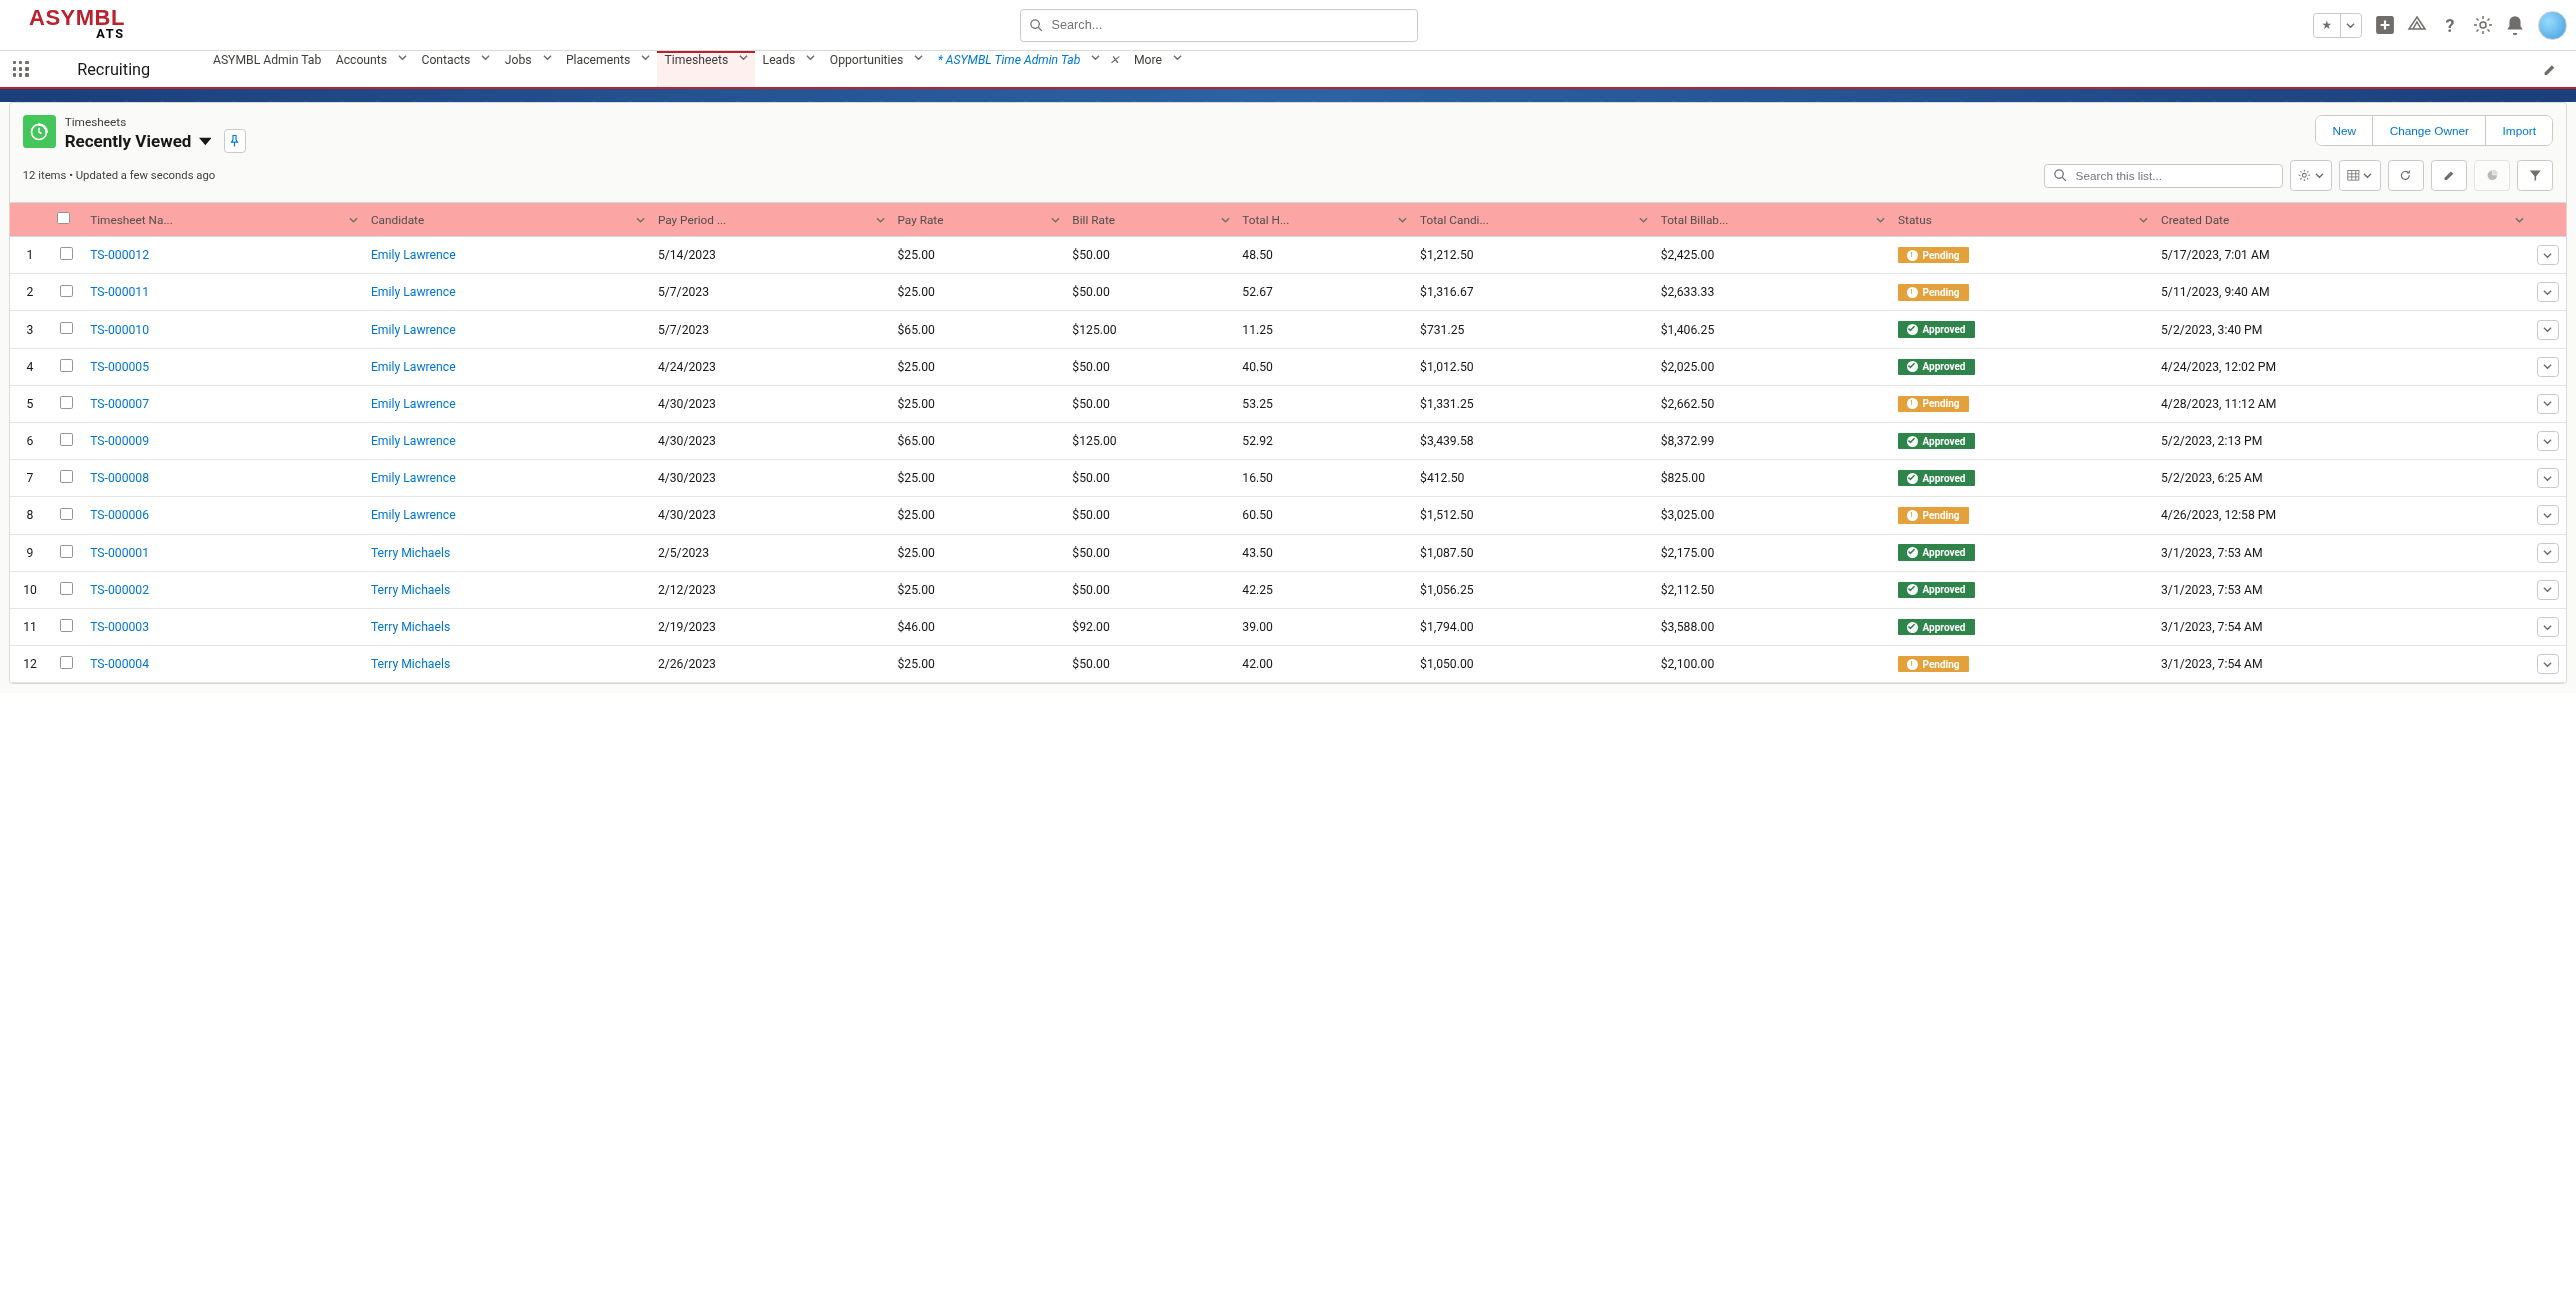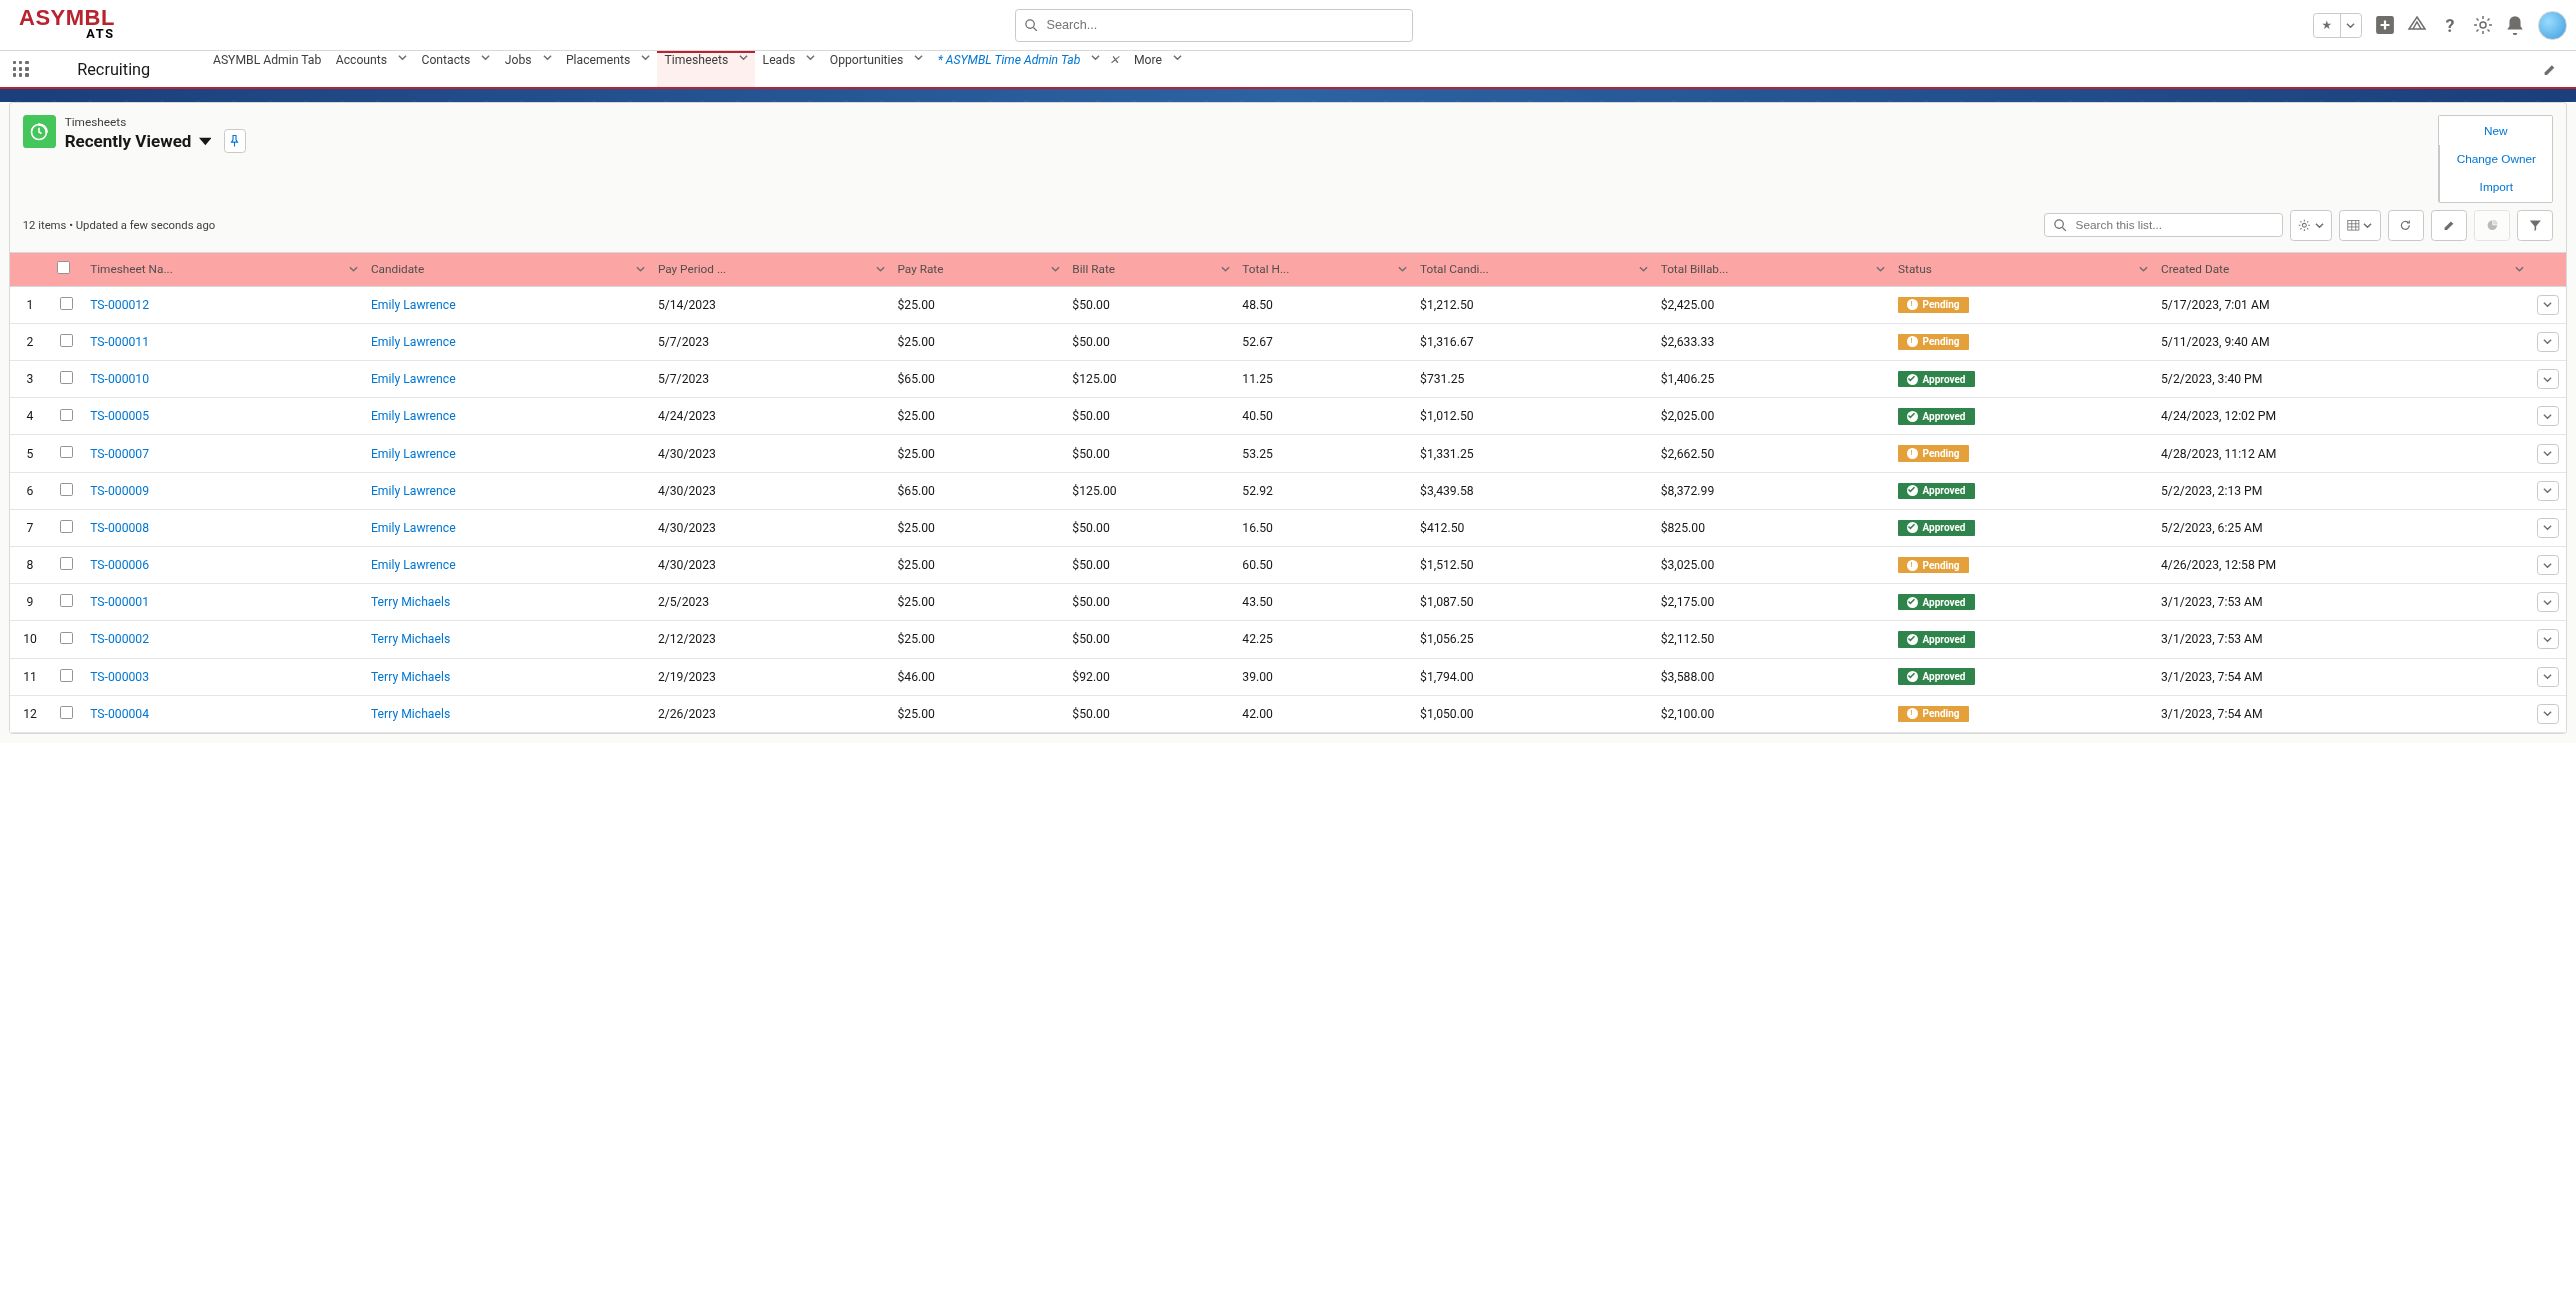--- a/index.html
+++ b/index.html
@@ -1,20 +1,20 @@
 <!DOCTYPE html>
 <html style="font-size:14.5px"><head>
 <meta charset="utf-8">
 <style>
 * { box-sizing: border-box; margin: 0; padding: 0; }
 body { font-family: -apple-system, BlinkMacSystemFont, "Segoe UI", Roboto, Helvetica, Arial, sans-serif; font-size: 11.8px; color: #181818; background: #fff; }
 
 
 .gh { height: 51px; display: flex; align-items: center; padding: 0 9px; border-bottom: 0.9px solid #d8d8d8; }
-.logo { display: flex; flex-direction: column; color: #b8232f; font-weight: 800; letter-spacing: 0.5px; margin-left: 10px; margin-right: auto; }
+.logo { display: flex; flex-direction: column; color: #b8232f; font-weight: 800; letter-spacing: 0.5px; margin-left: 20px; margin-right: auto; }
 .logo-main { font-size: 22px; line-height: 1; font-family: Arial, sans-serif; font-weight: 900; }
 .logo-sub { font-size: 12.7px; color: #000000; align-self: flex-end; transform: translateY(-2.7px); letter-spacing: 1.8px; font-weight: 700; }
 .gsearch { flex: 0 0 398px; height: 33px; border: 0.9px solid #c9c9c9; border-radius: 3.6px; display: flex; align-items: center; color: #706e6b; background: #fff; margin: 0 auto; }
 .gsearch svg { width: 12.7px; height: 12.7px; margin: 0 9px; }
 .gsearch input { border: none; outline: none; flex: 1; font-size: 12.7px; background: transparent; color: #706e6b; }
 .gicons { display: flex; align-items: center; gap: 12.7px; margin-left: auto; color: #706e6b; }
 .gicons .ico { width: 20px; height: 20px; display: flex; align-items: center; justify-content: center; cursor: pointer; }
 .fav-box { border: 0.9px solid #c9c9c9; border-radius: 3.6px; display: flex; align-items: center; height: 25px; }
 .fav-box .ico { border-right: 0.9px solid #c9c9c9; width: 27px; height: 100%; display:flex; align-items:center; justify-content:center;}
 .fav-box .dd { width: 20px; display:flex; align-items:center; justify-content:center; }
@@ -43,21 +43,21 @@
 .page-wrap { padding: 0 9px 9px; background: #fafaf9; }
 .card { border: 0.9px solid #d8d8d8; border-radius: 3.6px; background: #fafaf9; margin-top: 0; overflow:hidden; }
 .card-head { display: flex; padding: 12.7px 12.7px 7.2px; align-items: flex-start; gap: 9px; }
 .obj-icon { width: 33px; height: 33px; border-radius: 3.6px; background: #45c65a; display:flex; align-items:center; justify-content:center; }
 .obj-icon svg { width: 20px; height: 20px; fill:#fff; }
 .head-titles { display:flex; flex-direction:column; }
 .obj-label { font-size: 11.8px; color: #3e3e3c; }
 .view-name { font-size: 17px; font-weight: 700; display: flex; align-items: center; gap: 7.2px; cursor:pointer; color:#181818;}
 .pin-btn { width: 22px; height: 23.5px; border: 0.9px solid #c9c9c9; border-radius: 3.6px; background: #fff; display: flex; align-items:center; justify-content:center; margin-left: 5.4px; cursor:pointer;}
 .head-actions { margin-left: auto; display:flex; flex-direction:column; align-items:flex-end; gap:9px;}
-.btn-group { display: flex; border: 0.9px solid #c9c9c9; border-radius: 2px; background: #fff; overflow:hidden;flex-direction:column; }
+.btn-group { display: flex; border: 0.9px solid #c9c9c9; border-radius: 7px; background: #fff; overflow:hidden; }
 .btn-group button { background:#fff; border:none; border-left:0.9px solid #c9c9c9; padding: 7.2px 16.3px; color:#0176d3; font-size:11.8px; cursor:pointer;}
 .btn-group button:first-child { border-left:none; }
 .sub-row { display:flex; align-items:center; padding: 0 12.7px 11px; gap:9px; }
 .meta { color:#3e3e3c; font-size:11.3px; }
 .toolbar { margin-left:auto; display:flex; gap:7.2px; align-items:center;}
 .list-search { width:239px; height:24px; border:0.9px solid #c9c9c9; border-radius:3.6px; background:#fff; display:flex; align-items:center; color:#706e6b;}
 .list-search svg { width:12.7px; height:12.7px; margin: 0 9px;}
 .list-search input { border:none; outline:none; flex:1; font-size:11.8px; background:transparent; }
 .tool-btn { height:31px; min-width:36px; border:0.9px solid #c9c9c9; border-radius:3.6px; background:#fff; display:flex; align-items:center; justify-content:center; cursor:pointer; color:#706e6b; padding:0 7.2px; gap:3.6px;}
 .tool-btn.disabled { opacity:.45; cursor:default;}

